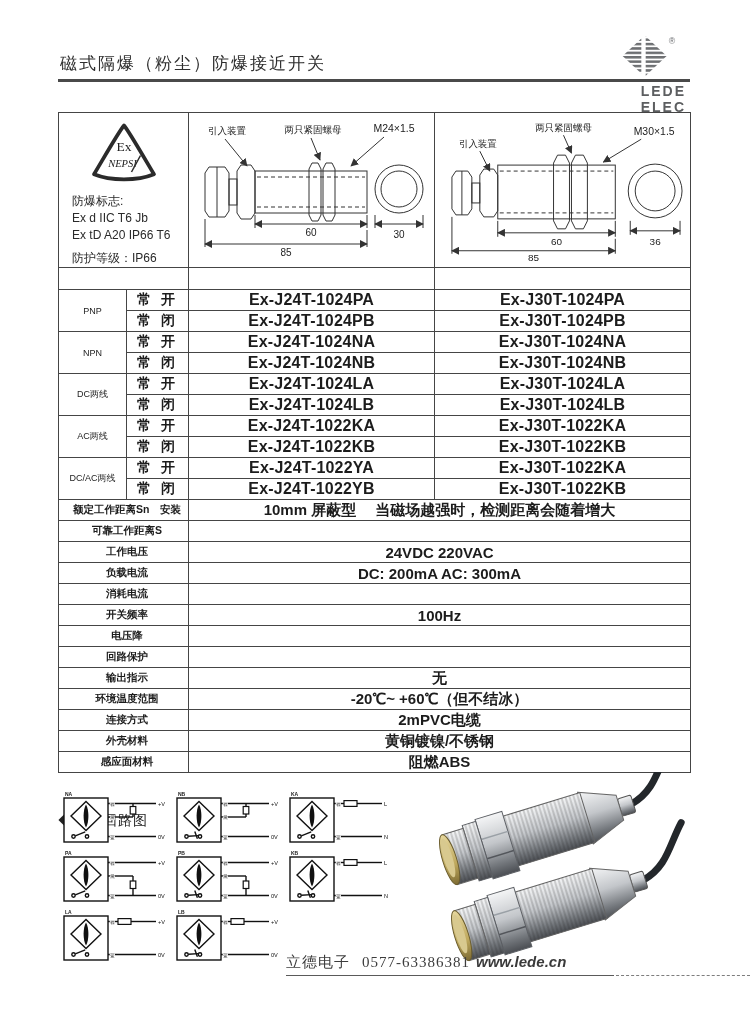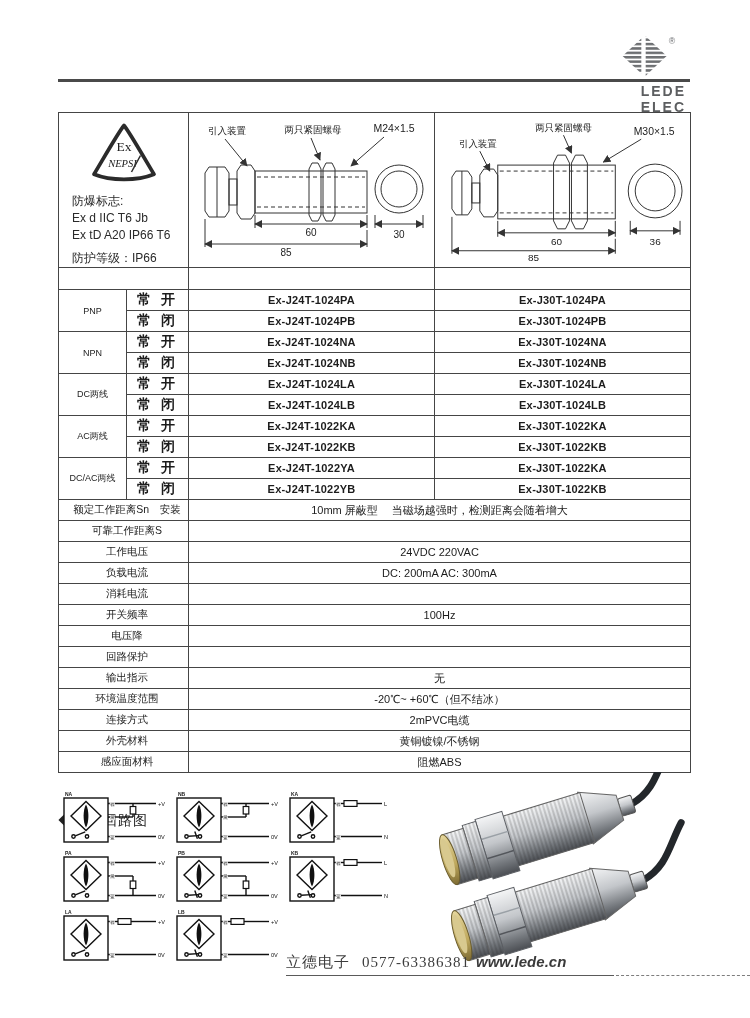--- a/index.html
+++ b/index.html
@@ -13,24 +13,24 @@
   .logo-text{font-size:14px;font-weight:bold;letter-spacing:2px;color:#5c5e60;margin-top:1px;text-align:right;}
   
   #spec-table{position:absolute;left:58px;top:112px;border-collapse:collapse;table-layout:fixed;}
   #spec-table td{border:1px solid #454545;text-align:center;padding:0;overflow:hidden;}
   .drawing-row{height:150px;}
   .drawing-row td{vertical-align:top;}
   .empty-row{height:22px;}
   .model-row{height:21px;}
   .cat-cell{font-size:9px;color:#222;}
   .state-cell{font-size:14px;font-weight:bold;letter-spacing:3px;}
-  .model-cell{font-size:11px;font-weight:bold;letter-spacing:.2px;margin-top:8px;}
+  .model-cell{font-size:16px;font-weight:bold;letter-spacing:.2px;margin-top:8px;}
   .spec-row{height:21px;}
-  .spec-label{font-size:10.5px;font-weight:normal;text-align:left;padding-left:7px !important;}
-  .spec-value{font-size:11px;font-weight:400;}
+  .spec-label{font-size:10.5px;font-weight:bold;text-align:left;padding-left:7px !important;}
+  .spec-value{font-size:15px;font-weight:700;}
   
   .nepsi-wrap{padding-top:8px;text-align:center;}
   .cert-text{font-size:12px;text-align:left;padding-left:13px;line-height:1.4;color:#2a2a2a;margin-top:2px;}
   .cert-ip{margin-top:7px;}
   
   .circuits-heading{position:absolute;left:58px;top:812px;font-family:"Liberation Serif",serif;
                     font-size:14px;color:#222;letter-spacing:1px;}
   .circuit-grid{position:absolute;left:60px;top:789px;width:345px;display:grid;
                 grid-template-columns:113px 113px 113px;row-gap:1px;}
   .circ{width:112px;height:58px;}
@@ -50,20 +50,21 @@
   .footer .site{margin-left:6px;font-family:"Liberation Sans",sans-serif;
                 font-weight:bold;font-style:italic;color:#3a3a3a;letter-spacing:0;}
   .footer-rule-solid{position:absolute;left:286px;top:975px;width:328px;border-top:1.5px solid #5a5a5a;}
   .footer-rule-dash{position:absolute;left:616px;top:975px;width:134px;border-top:1.5px dashed #7d7d7d;}
 </style>
 </head>
 <body>
 
 <div class="page">
 
+  <div class="title">磁式隔爆（粉尘）防爆接近开关</div>
   <div class="logo">
     <svg viewBox="0 0 52 40" width="68" height="44">
       <defs>
         <pattern id="stripes" width="4" height="4" patternUnits="userSpaceOnUse">
           <rect width="4" height="2.3" fill="#6d6f72"></rect>
         </pattern>
       </defs>
       <polygon points="2,20 19,4 19,36" fill="url(#stripes)"></polygon>
       <polygon points="23,2 42,20 23,38" fill="url(#stripes)"></polygon>
       <text x="44" y="9" font-size="8" fill="#6d6f72">®</text>

